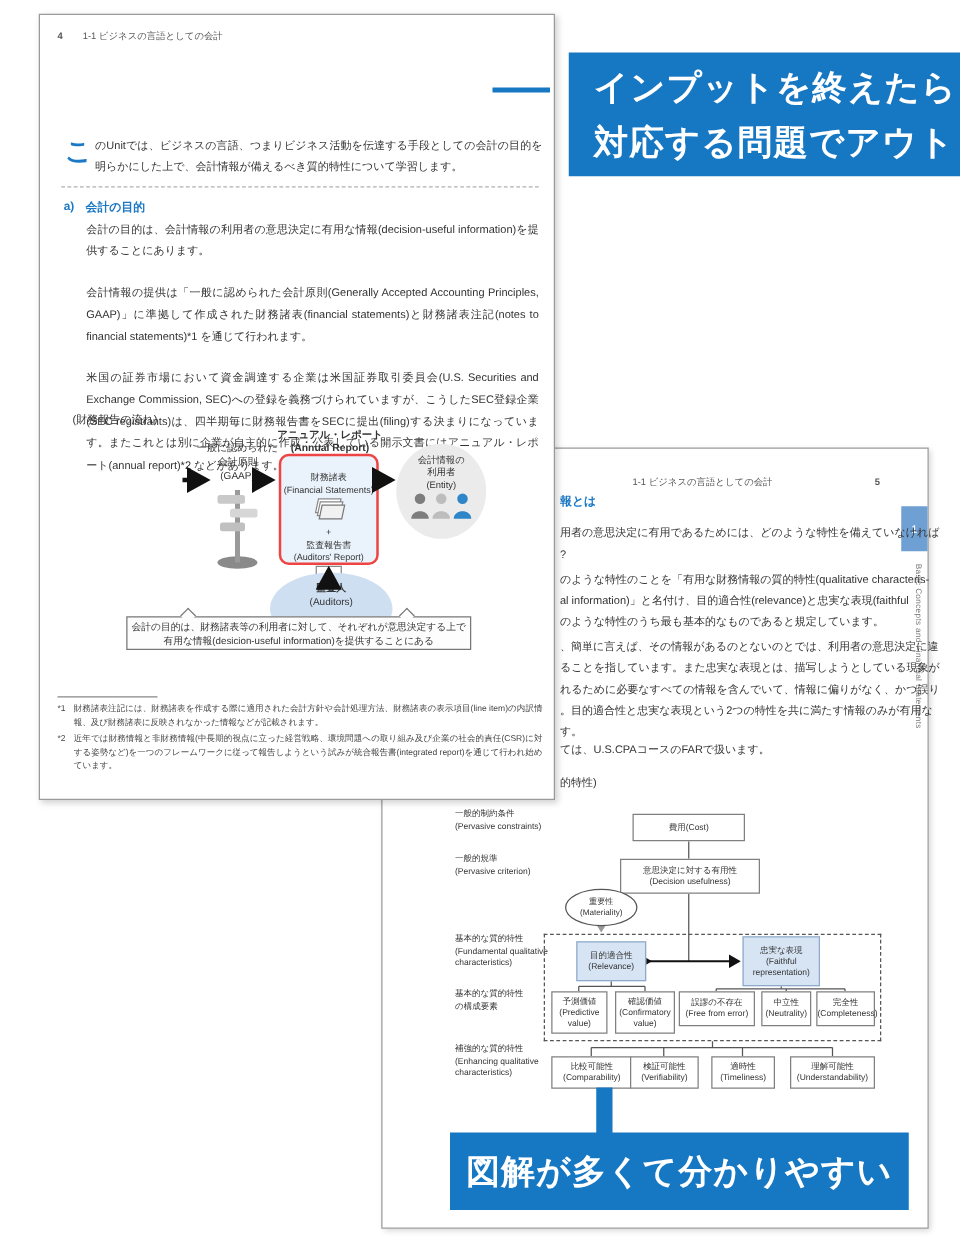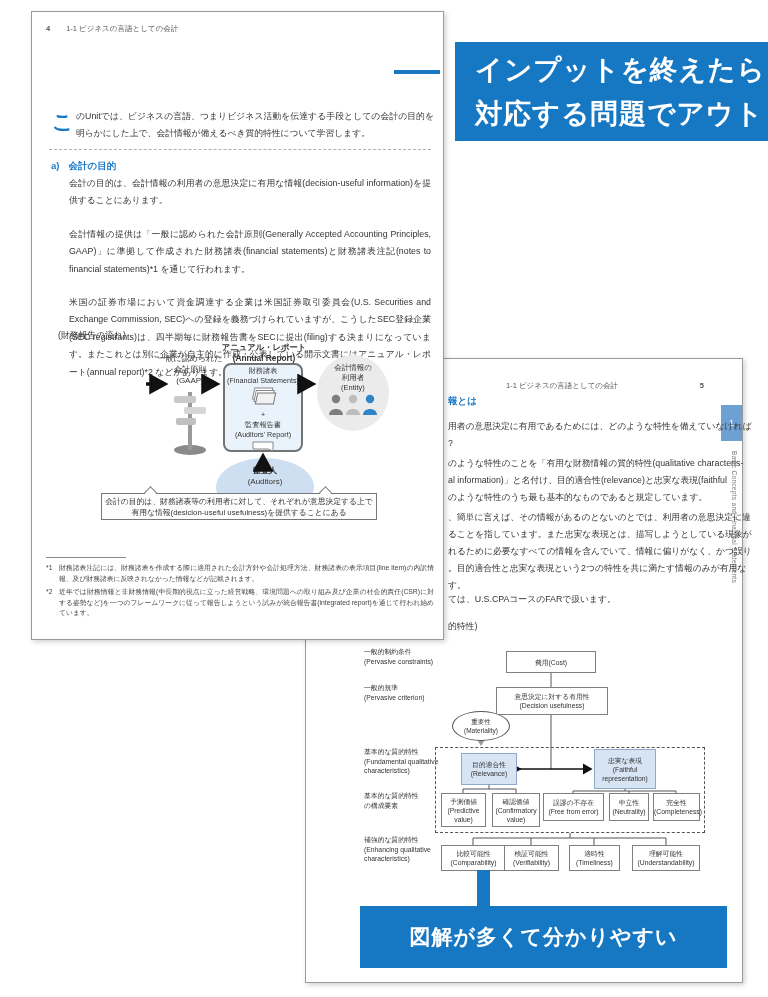--- a/index.html
+++ b/index.html
@@ -33,21 +33,21 @@
   .flow-caption{position:absolute;left:26px;top:318px;font-size:8.8px;color:#333;}
   .flow{position:absolute;left:0;top:334px;width:413px;height:192px;font-size:8px;}
   .fl-ellipse{position:absolute;background:#ebebeb;border-radius:50%;text-align:center;line-height:11px;}
   .fl-entity{left:30px;top:16px;width:90px;height:84px;padding-top:12px;}
   .fl-users{left:285px;top:9px;width:72px;height:76px;padding-top:8px;font-size:7.5px;line-height:10px;}
   .fl-gaap{position:absolute;left:112px;top:7px;width:92px;text-align:center;line-height:11px;}
   .fl-signpost{position:absolute;left:140px;top:42px;}
   .fl-arlabel{position:absolute;left:176px;top:-4px;width:112px;text-align:center;font-size:8.3px;
     font-weight:bold;line-height:11px;}
   .fl-arbox{position:absolute;left:191px;top:17px;width:80px;height:89px;background:#eaf3fb;
-    border:2px solid #737373;border-radius:8px;text-align:center;font-size:7.2px;line-height:10px;padding-top:1px;}
+    border:2px solid #ef4444;border-radius:8px;text-align:center;font-size:7.2px;line-height:10px;padding-top:12px;}
   .fl-auditors{position:absolute;left:184px;top:112px;width:98px;height:58px;background:#cfdff2;
     border-radius:50%;text-align:center;font-size:8px;line-height:11px;padding-top:7px;z-index:0;}
   .fl-callout{position:absolute;left:69px;top:147px;width:276px;height:27px;background:#fdfdfd;
     border:1.5px solid #777;text-align:center;font-size:7.8px;line-height:11px;padding-top:2px;z-index:2;}
   .notch{position:absolute;top:-6px;width:9px;height:9px;background:#fdfdfd;
     border-left:1.5px solid #777;border-top:1.5px solid #777;transform:rotate(45deg);}
   .arrows{position:absolute;left:0;top:0;z-index:1;pointer-events:none;}
   .fn-rule{position:absolute;left:14px;top:545px;width:80px;border-top:1px solid #888;}
   .footnotes{position:absolute;left:14px;top:551px;width:388px;font-size:6.8px;line-height:10.5px;color:#444;}
   .footnote{display:flex;margin-bottom:3px;}
@@ -67,21 +67,21 @@
     line-height:9px;display:flex;flex-direction:column;justify-content:center;}
   .qbox.blue{background:#d6e4f4;border-color:#8fa9c9;}
   .oval{position:absolute;border:1px solid #555;border-radius:50%;background:#fff;text-align:center;
     font-size:6.5px;line-height:9px;display:flex;flex-direction:column;justify-content:center;}
   .dash-group{position:absolute;left:129px;top:388px;width:270px;height:86px;border:1.2px dashed #555;}
   .qc-svg{position:absolute;left:0;top:0;pointer-events:none;}
 
   
   .banner{position:absolute;background:#1677c3;color:#fff;font-weight:bold;z-index:5;}
   .banner-top{left:455px;top:42px;width:331px;height:99px;font-size:27.5px;line-height:44px;padding:6px 4px 0 20px;letter-spacing:1px;}
-  .banner-bottom{left:360px;top:906px;width:367px;height:62px;font-size:21px;line-height:62px;text-align:center;letter-spacing:1px;}
+  .banner-bottom{left:360px;top:906px;width:367px;height:62px;font-size:27px;line-height:62px;text-align:center;letter-spacing:1px;}
   .conn-h{position:absolute;left:394px;top:70px;width:46px;height:4px;background:#1677c3;z-index:4;}
   .conn-v{position:absolute;left:477px;top:870px;width:13px;height:40px;background:#1677c3;z-index:4;}
 </style>
 </head>
 <body>
 
 <div class="canvas">
 
   <div class="page page2">
     <div class="p2-title">1-1 ビジネスの言語としての会計</div>
@@ -295,21 +295,21 @@
 
       <div class="fl-auditors">
         <div style="font-weight:bold">監査人</div>
         <div>(Auditors)</div>
       </div>
 
       <div class="fl-callout">
         <div class="notch" style="left:16%"></div>
         <div class="notch" style="left:80%"></div>
         <div>会計の目的は、財務諸表等の利用者に対して、それぞれが意思決定する上で</div>
-        <div>有用な情報(desicion-useful usefulness)を提供することにある</div>
+        <div>有用な情報(desicion-useful information)を提供することにある</div>
       </div>
 
       <svg class="arrows" width="413" height="192">
         <defs>
           <marker id="fa" markerWidth="6" markerHeight="6" refX="4.5" refY="3" orient="auto">
             <path d="M0,0 L5.5,3 L0,6 Z" fill="#111"></path>
           </marker>
         </defs>
         <line x1="114" y1="38" x2="133" y2="38" stroke="#111" stroke-width="3.5" marker-end="url(#fa)"></line>
         <line x1="172" y1="38" x2="185" y2="38" stroke="#111" stroke-width="3.5" marker-end="url(#fa)"></line>

